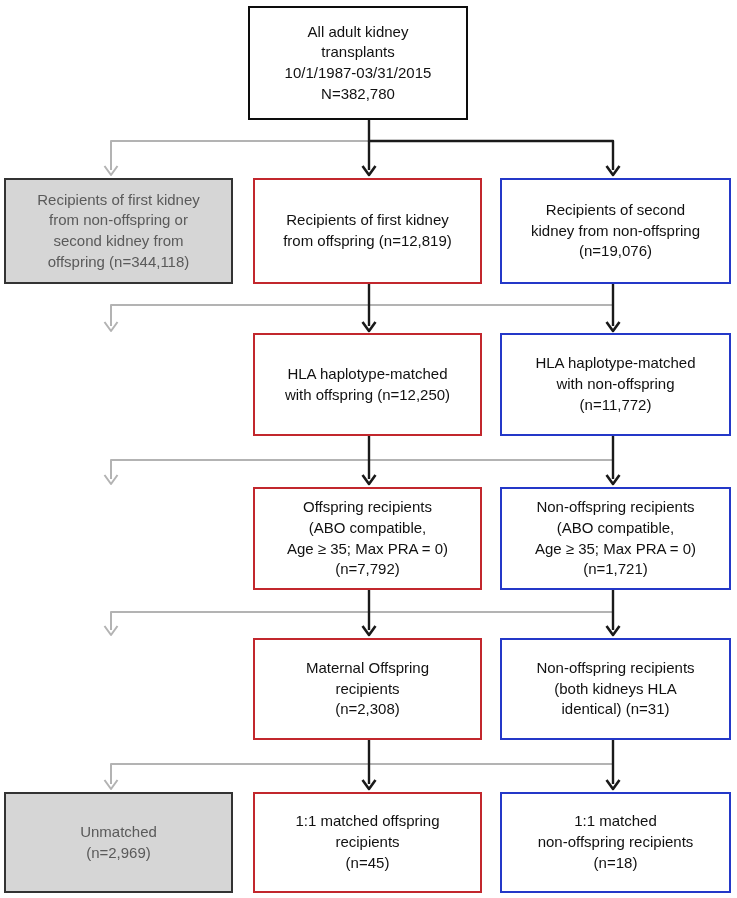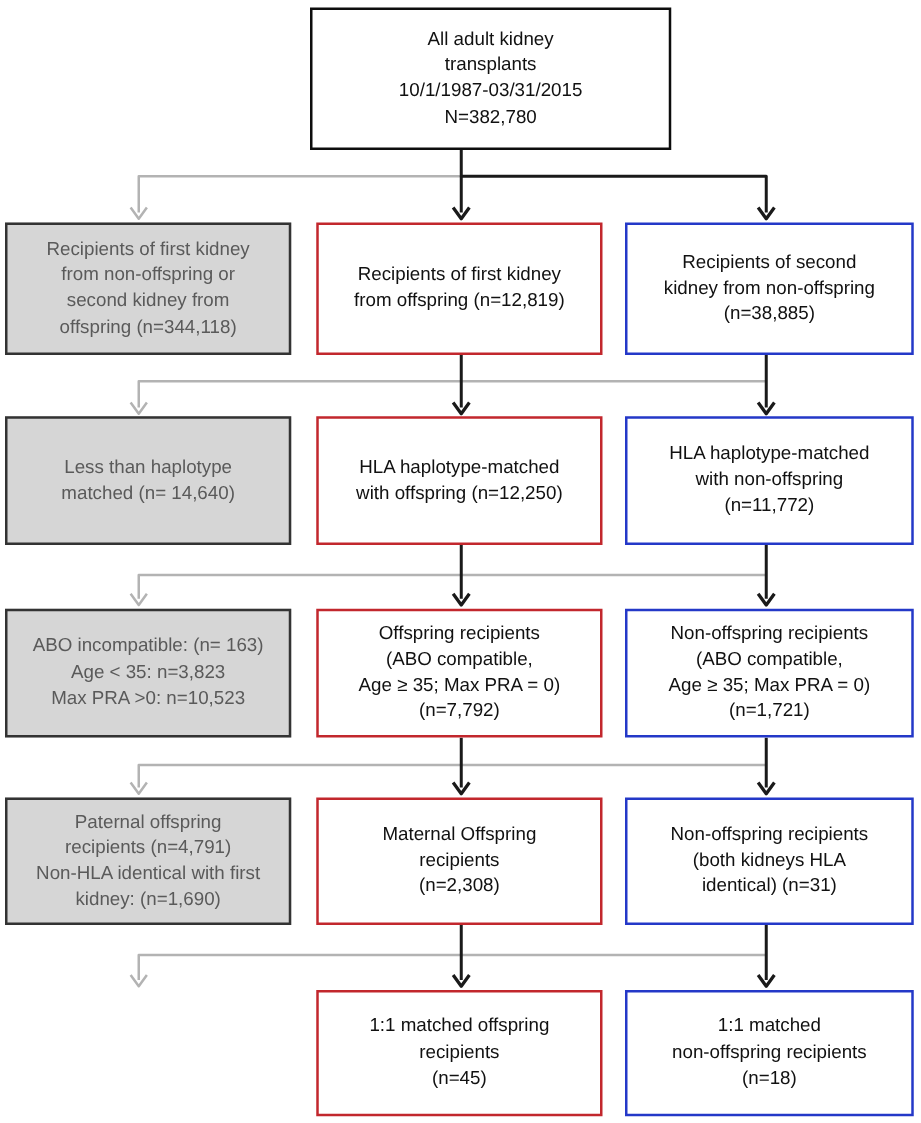--- a/index.html
+++ b/index.html
@@ -7,21 +7,21 @@
     position:relative;width:737px;height:898px;background:#ffffff;
     font-family:"Liberation Sans",sans-serif;overflow:hidden;
   }
   .connectors{position:absolute;left:0;top:0;width:737px;height:898px;}
   .node{
     position:absolute;box-sizing:border-box;background:#ffffff;
     display:flex;align-items:center;justify-content:center;text-align:center;
     font-size:15px;line-height:1.38;color:#111111;padding:3px 5px;
   }
   .node .box-text{white-space:pre-line;display:block;}
-  .node.root{border:2.5px solid #0d0d0d;left:248px;top:6px;width:289px;height:114px;}
+  .node.root{border:2.5px solid #0d0d0d;left:248px;top:6px;width:220px;height:114px;}
   .node.excluded{background:#d6d6d6;border:2px solid #333333;color:#5a5a5a;}
   .node.offspring{border:2.5px solid #c2272d;}
   .node.nonoffspring{border:2.5px solid #2438c8;}
   .col-left{left:4px;width:229px;}
   .col-mid{left:253px;width:229px;}
   .col-right{left:500px;width:231px;}
   .row-1{top:178px;height:106px;}
   .row-2{top:333px;height:103px;}
   .row-3{top:487px;height:103px;}
   .row-4{top:638px;height:102px;}
@@ -87,72 +87,61 @@
 second kidney from
 offspring (n=344,118)</span>
   </div>
   <div class="node offspring col-mid row-1">
     <span class="box-text">Recipients of first kidney
 from offspring (n=12,819)</span>
   </div>
   <div class="node nonoffspring col-right row-1">
     <span class="box-text">Recipients of second
 kidney from non-offspring
-(n=38,885)</span>
+(n=19,076)</span>
   </div>
 
-  <div class="node excluded col-left row-2">
-    <span class="box-text">Less than haplotype
-matched (n= 14,640)</span>
-  </div>
   <div class="node offspring col-mid row-2">
     <span class="box-text">HLA haplotype-matched
 with offspring (n=12,250)</span>
   </div>
   <div class="node nonoffspring col-right row-2">
     <span class="box-text">HLA haplotype-matched
 with non-offspring
 (n=11,772)</span>
   </div>
 
-  <div class="node excluded col-left row-3">
-    <span class="box-text">ABO incompatible: (n= 163)
-Age &lt; 35: n=3,823
-Max PRA &gt;0: n=10,523</span>
-  </div>
   <div class="node offspring col-mid row-3">
     <span class="box-text">Offspring recipients
 (ABO compatible,
 Age ≥ 35; Max PRA = 0)
 (n=7,792)</span>
   </div>
   <div class="node nonoffspring col-right row-3">
     <span class="box-text">Non-offspring recipients
 (ABO compatible,
 Age ≥ 35; Max PRA = 0)
 (n=1,721)</span>
   </div>
 
-  <div class="node excluded col-left row-4">
-    <span class="box-text">Paternal offspring
-recipients (n=4,791)
-Non-HLA identical with first
-kidney: (n=1,690)</span>
-  </div>
   <div class="node offspring col-mid row-4">
     <span class="box-text">Maternal Offspring
 recipients
 (n=2,308)</span>
   </div>
   <div class="node nonoffspring col-right row-4">
     <span class="box-text">Non-offspring recipients
 (both kidneys HLA
 identical) (n=31)</span>
   </div>
 
+  <div class="node excluded col-left row-5">
+    <span class="box-text">Unmatched
+(n=2,969)</span>
+  </div>
   <div class="node offspring col-mid row-5">
     <span class="box-text">1:1 matched offspring
 recipients
 (n=45)</span>
   </div>
   <div class="node nonoffspring col-right row-5">
     <span class="box-text">1:1 matched
 non-offspring recipients
 (n=18)</span>
   </div>

